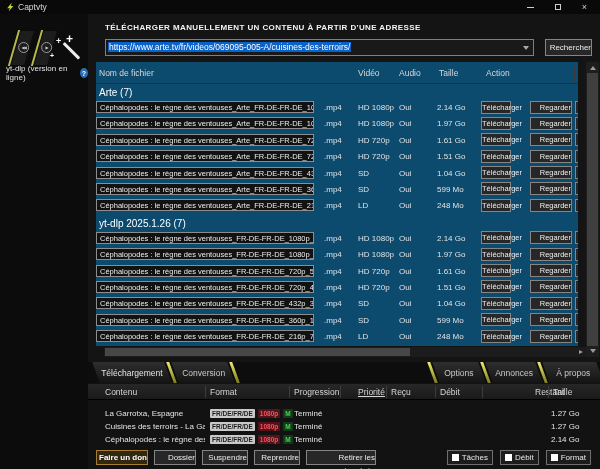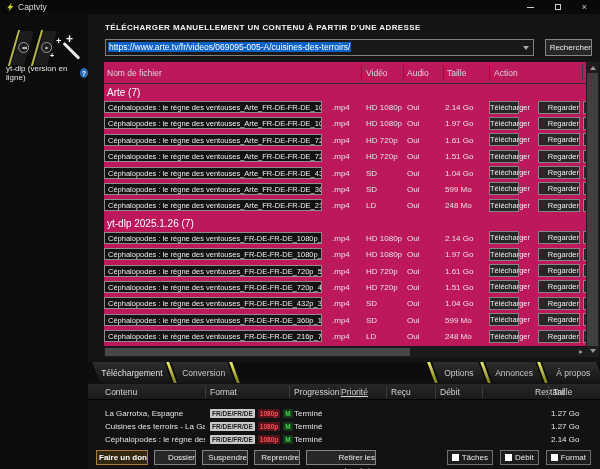--- a/index.html
+++ b/index.html
@@ -38,21 +38,21 @@
   
   .heading { position:absolute; left:105px; top:23px; font-size:8px; font-weight:bold; letter-spacing:0.4px; color:#f2f2f2; }
   .url-combo { position:absolute; left:105px; top:39px; width:429px; height:17px; background:#191919; border:1px solid #7f7f7f; }
   .url-text { font-size:8.5px; line-height:14px; padding-left:2px; white-space:nowrap; overflow:hidden; }
   .url-sel { background:#0b63c8; color:#ffffff; padding:0 1px; }
   .combo-arrow { position:absolute; right:4px; top:6px; width:0; height:0;
     border-left:3.5px solid transparent; border-right:3.5px solid transparent; border-top:4px solid #a8a8a8; }
   .btn { background:#272727; border:1px solid #858585; color:#ececec; text-align:right; }
   .search-btn { position:absolute; left:545px; top:39px; width:47px; height:17px; font-size:8px; line-height:15px; }
   
-  .results { position:absolute; left:104px; top:62px; width:482px; height:284px; background:#be185d; }
+  .results { position:absolute; left:96px; top:62px; width:482px; height:284px; background:#0c4a6e; }
   .results-header { position:relative; height:22px; border-bottom:1px solid #2e2e2e; }
   .rhc { position:absolute; top:6px; font-size:8.5px; color:#d8d8d8; }
   .rc-name { left:3px; } .rc-video { left:262px; } .rc-audio { left:303px; } .rc-taille { left:343px; } .rc-action { left:390px; }
   .rdiv { position:absolute; top:3px; width:1px; height:16px; background:#3c3c3c; }
   .d1{left:257px;} .d2{left:299px;} .d3{left:339px;} .d4{left:385px;} .d5{left:478px;}
   .group-label { height:16px; line-height:17px; padding-left:3px; font-size:10px; color:#ffffff; }
   .result-row { height:16.4px; position:relative; }
   .file-name-box { position:absolute; left:0; top:1px; width:218px; height:12px; line-height:11px;
     border:1px solid #8d8d8d; background:#121212; color:#ececec; font-size:7.5px; padding:0 3px;
     white-space:nowrap; overflow:hidden; }
@@ -77,21 +77,21 @@
   .tab { transform:skewX(20deg); background:linear-gradient(#2e2e2e,#141414); display:flex; align-items:center; justify-content:center; }
   .tab > span { transform:skewX(-20deg); font-size:8.5px; color:#e4e4e4; white-space:nowrap; }
   .tab.dim > span { color:#c9c9c9; }
   .tabsep { width:3px; transform:skewX(20deg); background:linear-gradient(#ecec6a,#7d7d1e); margin:0 2px; }
   .t-dl { width:72px; margin-left:8px; }
   .t-conv { width:56px; }
   .t-opt { width:46px; } .t-ann { width:50px; } .t-about { width:54px; }
   .tab-spacer { flex:1; }
   .dl-header { position:absolute; left:0; top:22px; width:512px; height:16px; background:linear-gradient(#272727,#1a1a1a); border-bottom:1px solid #000; }
   .dhc { position:absolute; top:3px; font-size:8.5px; color:#d5d5d5; }
-  .h0{left:17px;} .h1{left:122px;} .h2{left:206px;} .h3{left:253px;text-decoration:underline;} .h4{left:303px;} .h5{left:352px;} .h6{left:399px;padding-left:48px;} .h7{left:465px;}
+  .h0{left:17px;} .h1{left:122px;} .h2{left:206px;} .h3{left:270px;text-decoration:underline;} .h4{left:303px;} .h5{left:352px;} .h6{left:399px;padding-left:48px;} .h7{left:465px;}
   .ddiv { position:absolute; top:2px; width:1px; height:12px; background:#3c3c3c; }
   .v0{left:117px;} .v1{left:201px;} .v2{left:252px;} .v3{left:298px;} .v4{left:347px;} .v5{left:394px;} .v6{left:460px;}
   .dl-body { position:absolute; left:0; top:46px; width:512px; }
   .dl-row { position:relative; height:13px; }
   .dcell { position:absolute; top:1px; font-size:8px; color:#e4e4e4; white-space:nowrap; }
   .dc-content { left:17px; max-width:100px; overflow:hidden; }
   .dc-format { left:122px; display:flex; gap:3px; align-items:center; }
   .dc-progress { left:206px; }
   .dc-size { left:463px; }
   .badge { font-size:6.5px; font-weight:bold; line-height:9px; padding:0 2px; border-radius:1px; }

